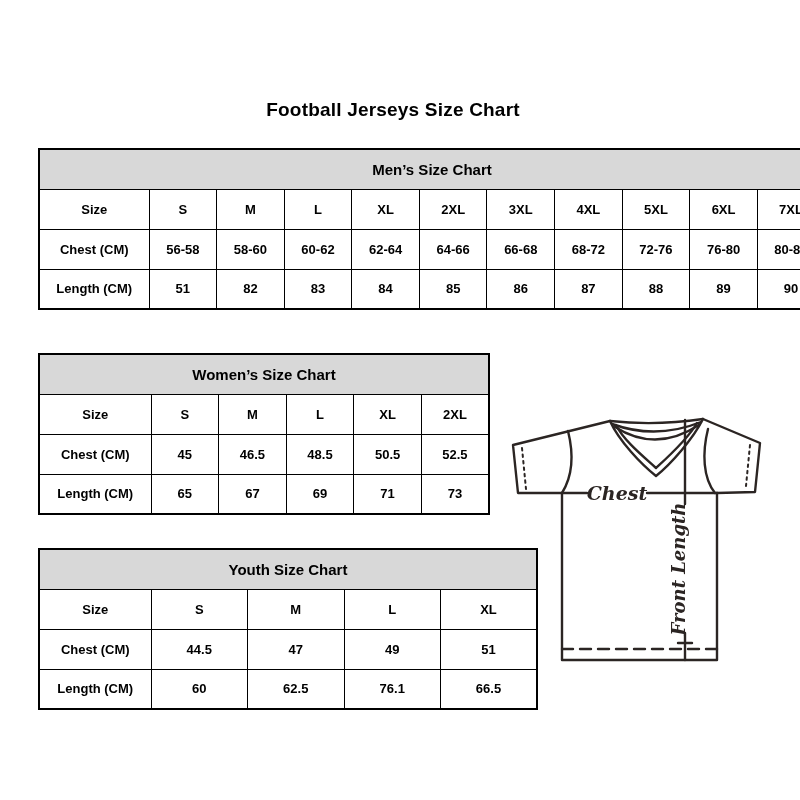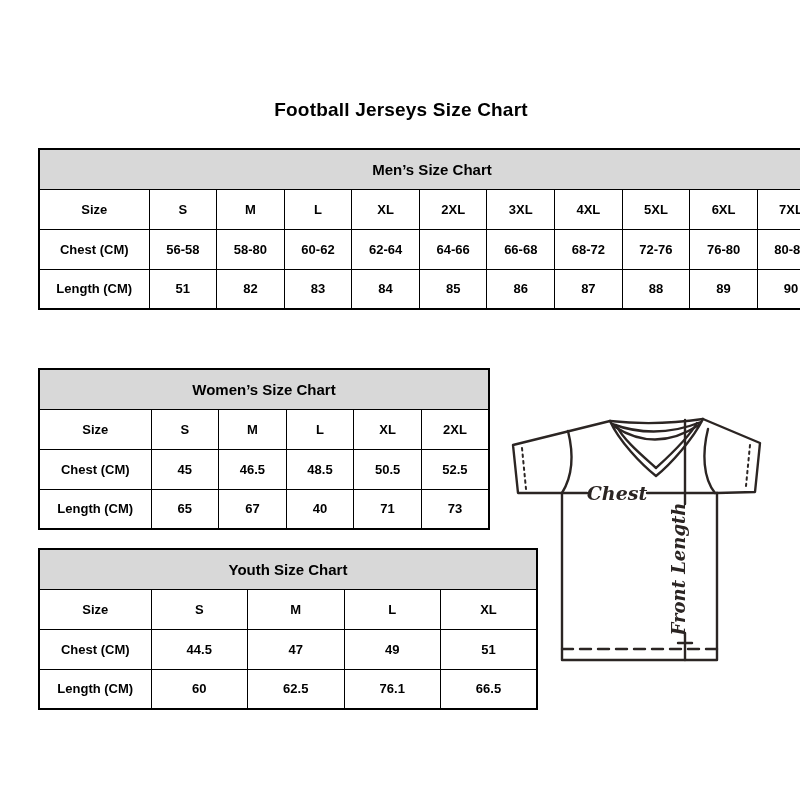--- a/index.html
+++ b/index.html
@@ -1,37 +1,37 @@
 <!DOCTYPE html>
 <html style="--header-bg: #d8d8d8; --border-color: #000000;"><head>
 <meta charset="utf-8">
 <style>
   html,body{margin:0;padding:0;background:#ffffff;}
   body{width:800px;height:800px;font-family:"Liberation Sans",sans-serif;color:#000;}
   .page{position:relative;width:800px;height:800px;background:#fff;overflow:hidden;}
   .page-title{
-    position:absolute;top:99px;left:8px;width:786px;
+    position:absolute;top:99px;left:0;width:786px;
     text-align:center;font-size:19px;font-weight:bold;letter-spacing:0.2px;
   }
   table.size-table{
     position:absolute;border-collapse:collapse;table-layout:fixed;
     border:2.5px solid var(--border-color,#000);background:#fff;
   }
   table.size-table tr{height:40px;}
   table.size-table td{
     border:1.5px solid var(--border-color,#000);
     text-align:center;vertical-align:middle;
     font-weight:bold;font-size:13px;padding:0 2px;overflow:hidden;
   }
   table.size-table td.tbl-title{
     background:var(--header-bg,#d8d8d8);
     font-size:15px;
   }
   #men-table{left:38px;top:148px;width:788px;}
-  #women-table{left:38px;top:368px;width:452px;}
+  #women-table{left:38px;top:353px;width:452px;}
   #youth-table{left:38px;top:548px;width:500px;}
   .jersey-wrap{position:absolute;left:495px;top:393px;width:285px;height:290px;}
 </style>
 </head>
 <body>
 
 <div class="page">
 
   <div class="page-title">Football Jerseys Size Chart</div>
 
@@ -62,21 +62,21 @@
           <td>2XL</td>
           <td>3XL</td>
           <td>4XL</td>
           <td>5XL</td>
           <td>6XL</td>
           <td>7XL</td>
         </tr>
         <tr>
           <td>Chest (CM)</td>
           <td>56-58</td>
-          <td>58-80</td>
+          <td>58-60</td>
           <td>60-62</td>
           <td>62-64</td>
           <td>64-66</td>
           <td>66-68</td>
           <td>68-72</td>
           <td>72-76</td>
           <td>76-80</td>
           <td>80-84</td>
         </tr>
         <tr>
@@ -121,21 +121,21 @@
           <td>45</td>
           <td>46.5</td>
           <td>48.5</td>
           <td>50.5</td>
           <td>52.5</td>
         </tr>
         <tr>
           <td>Length (CM)</td>
           <td>65</td>
           <td>67</td>
-          <td>40</td>
+          <td>69</td>
           <td>71</td>
           <td>73</td>
         </tr>
       </tbody>
     </table>
 
   <table class="size-table" id="youth-table">
       <colgroup>
         <col style="width: 112px;">
         <col>

